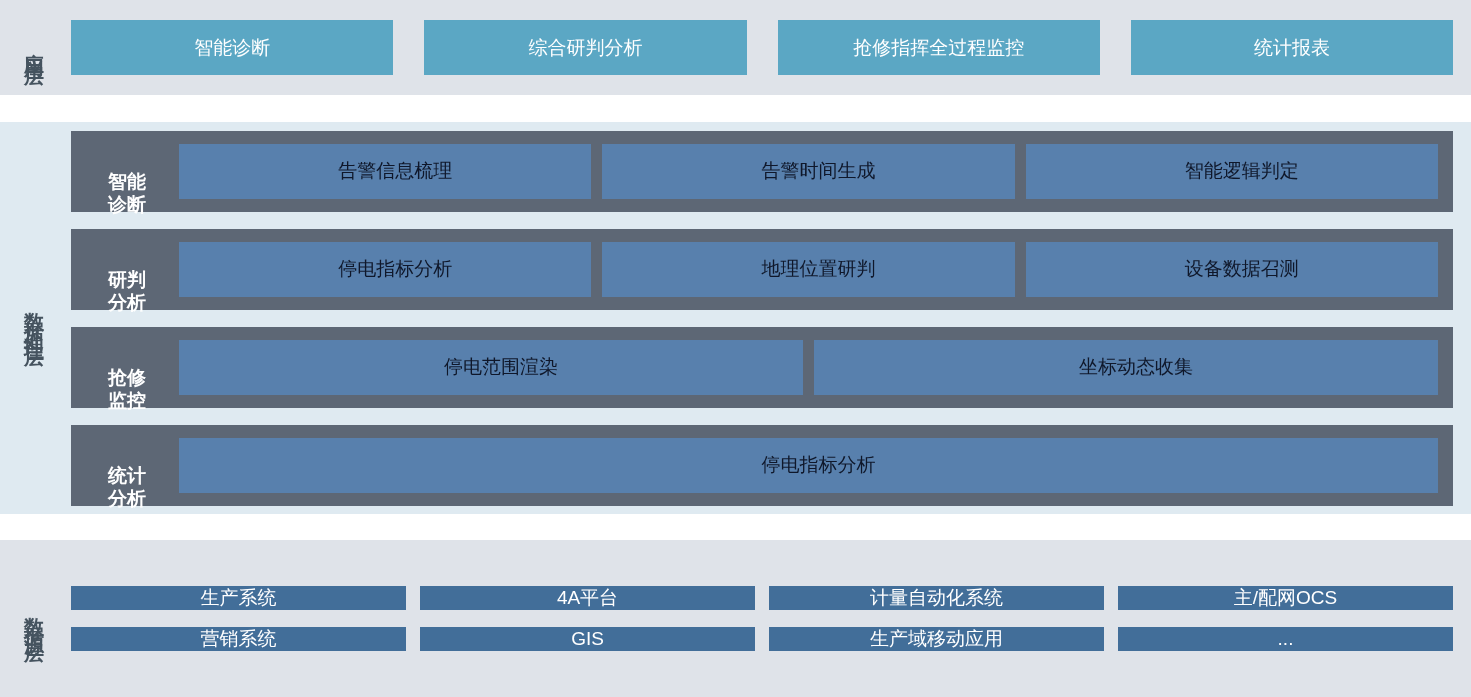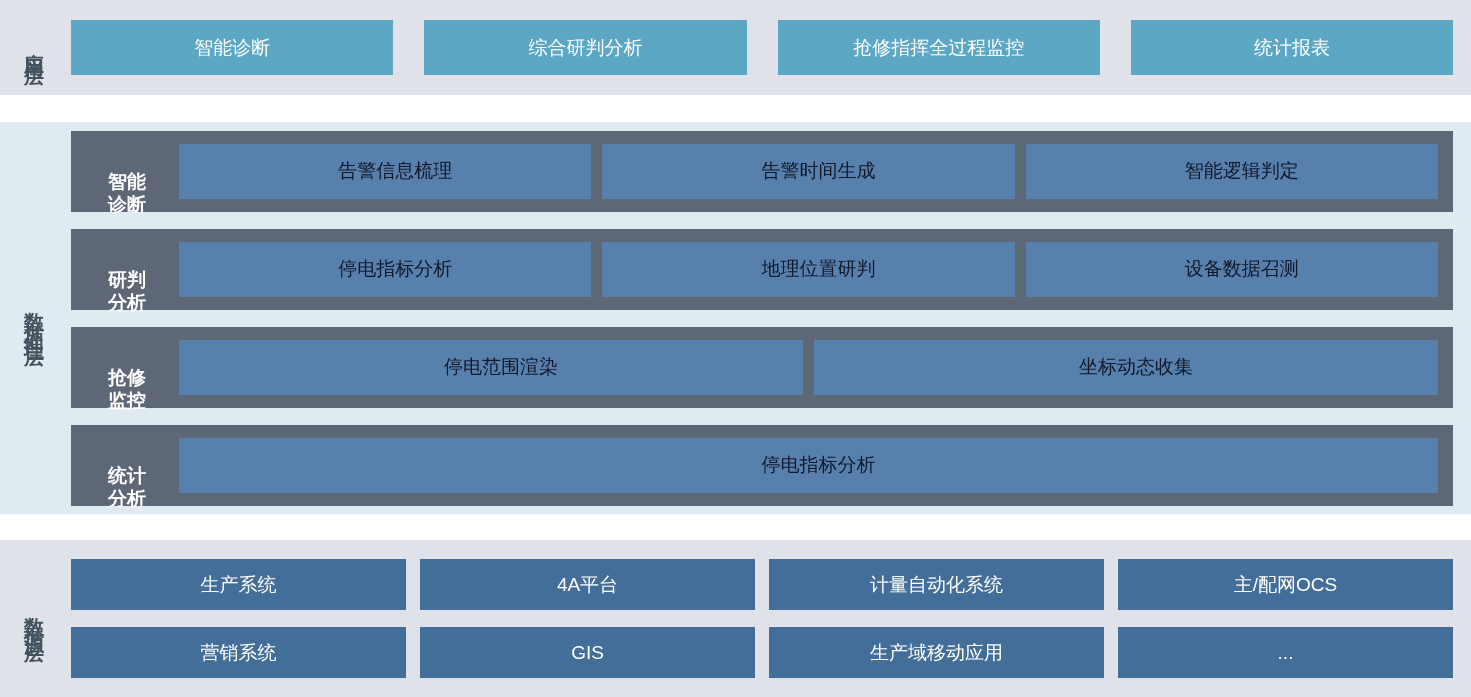--- a/index.html
+++ b/index.html
@@ -150,21 +150,21 @@
     box-sizing: border-box;
     gap: 17px;
   }
   .src-row {
     display: flex;
     flex-direction: row;
     gap: 14px;
   }
   .src-box {
     flex: 1;
-    height: 51px;
+    height: 24px;
     background: #426e99;
     color: #ffffff;
     font-size: 19px;
     display: flex;
     align-items: center;
     justify-content: center;
     box-sizing: border-box;
   }
 </style>
 </head>

